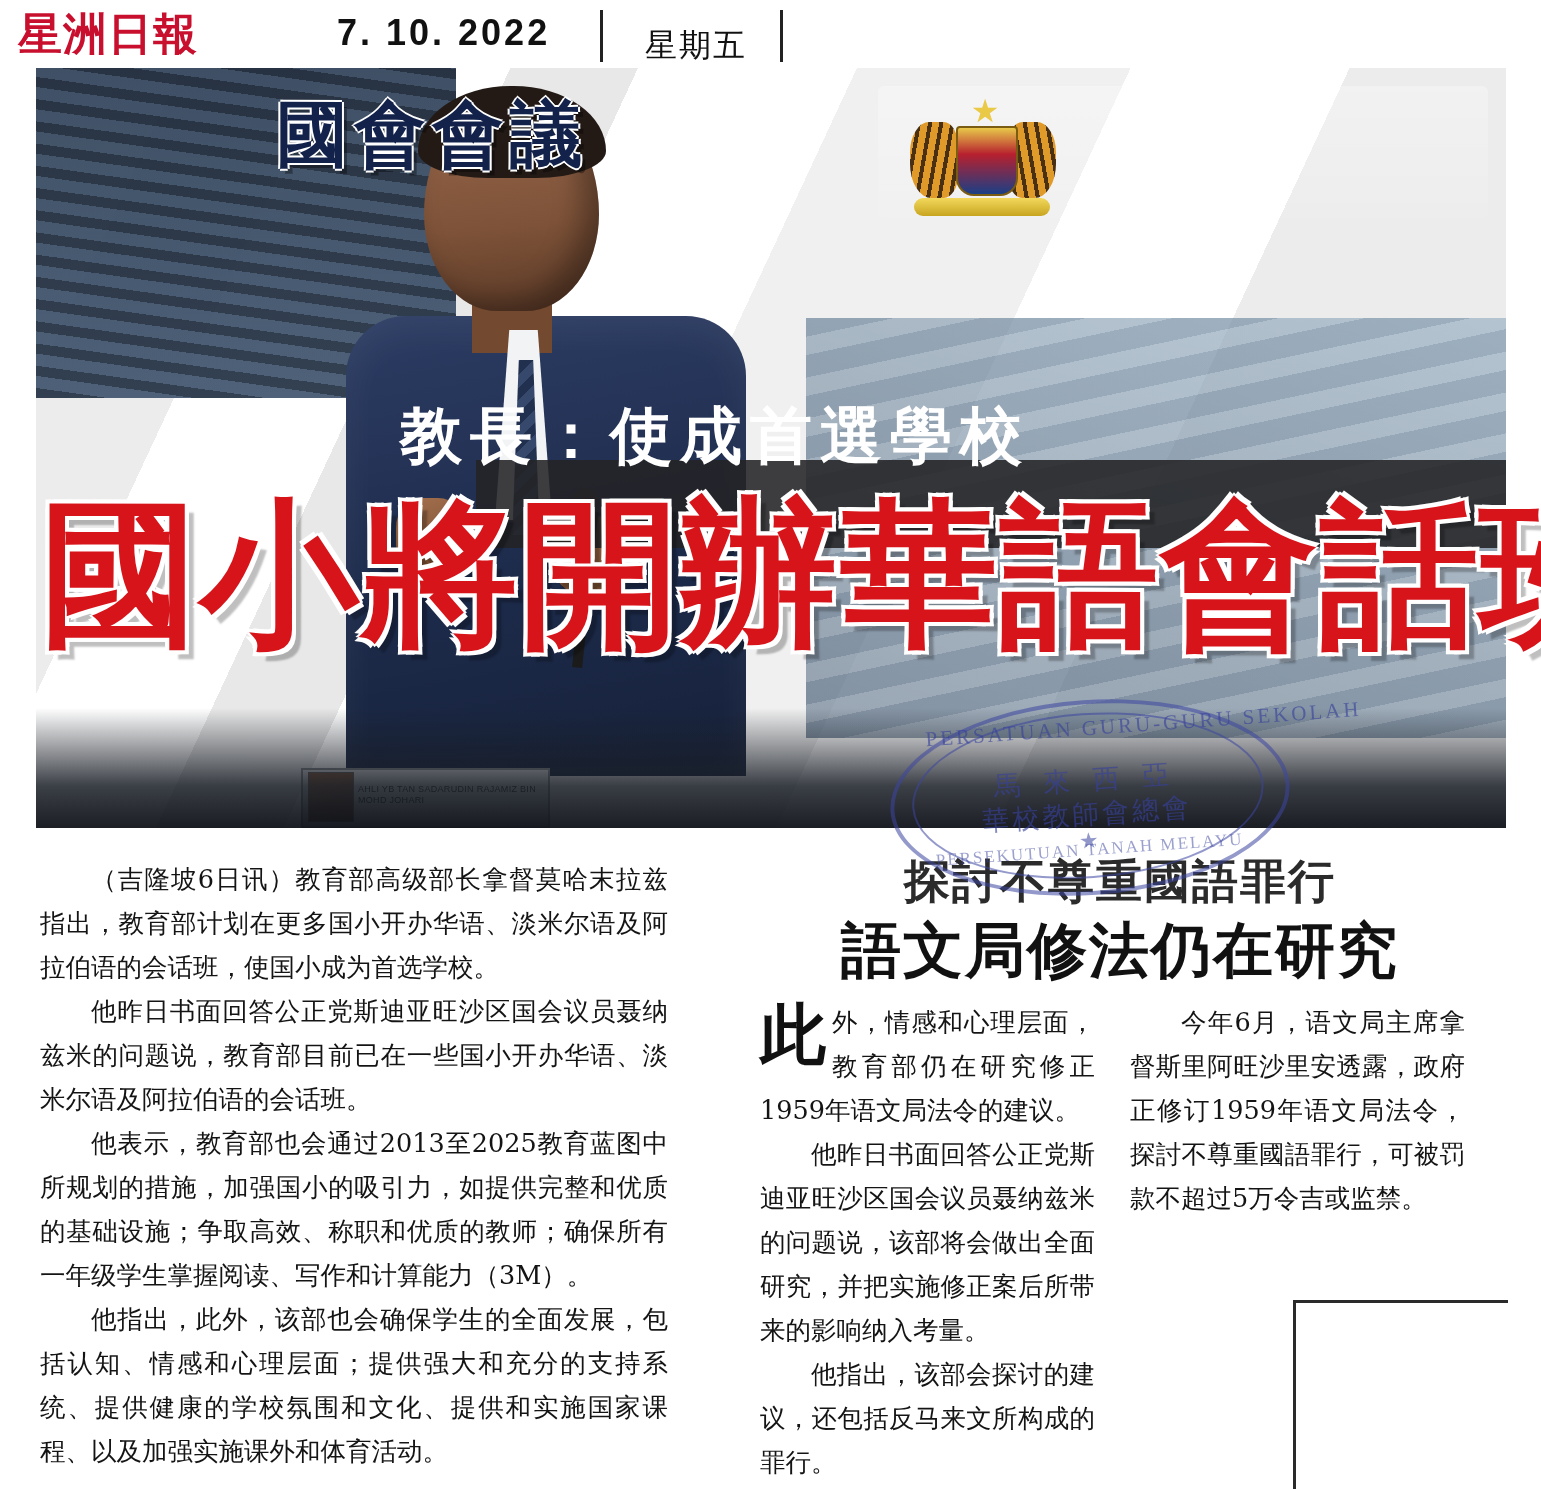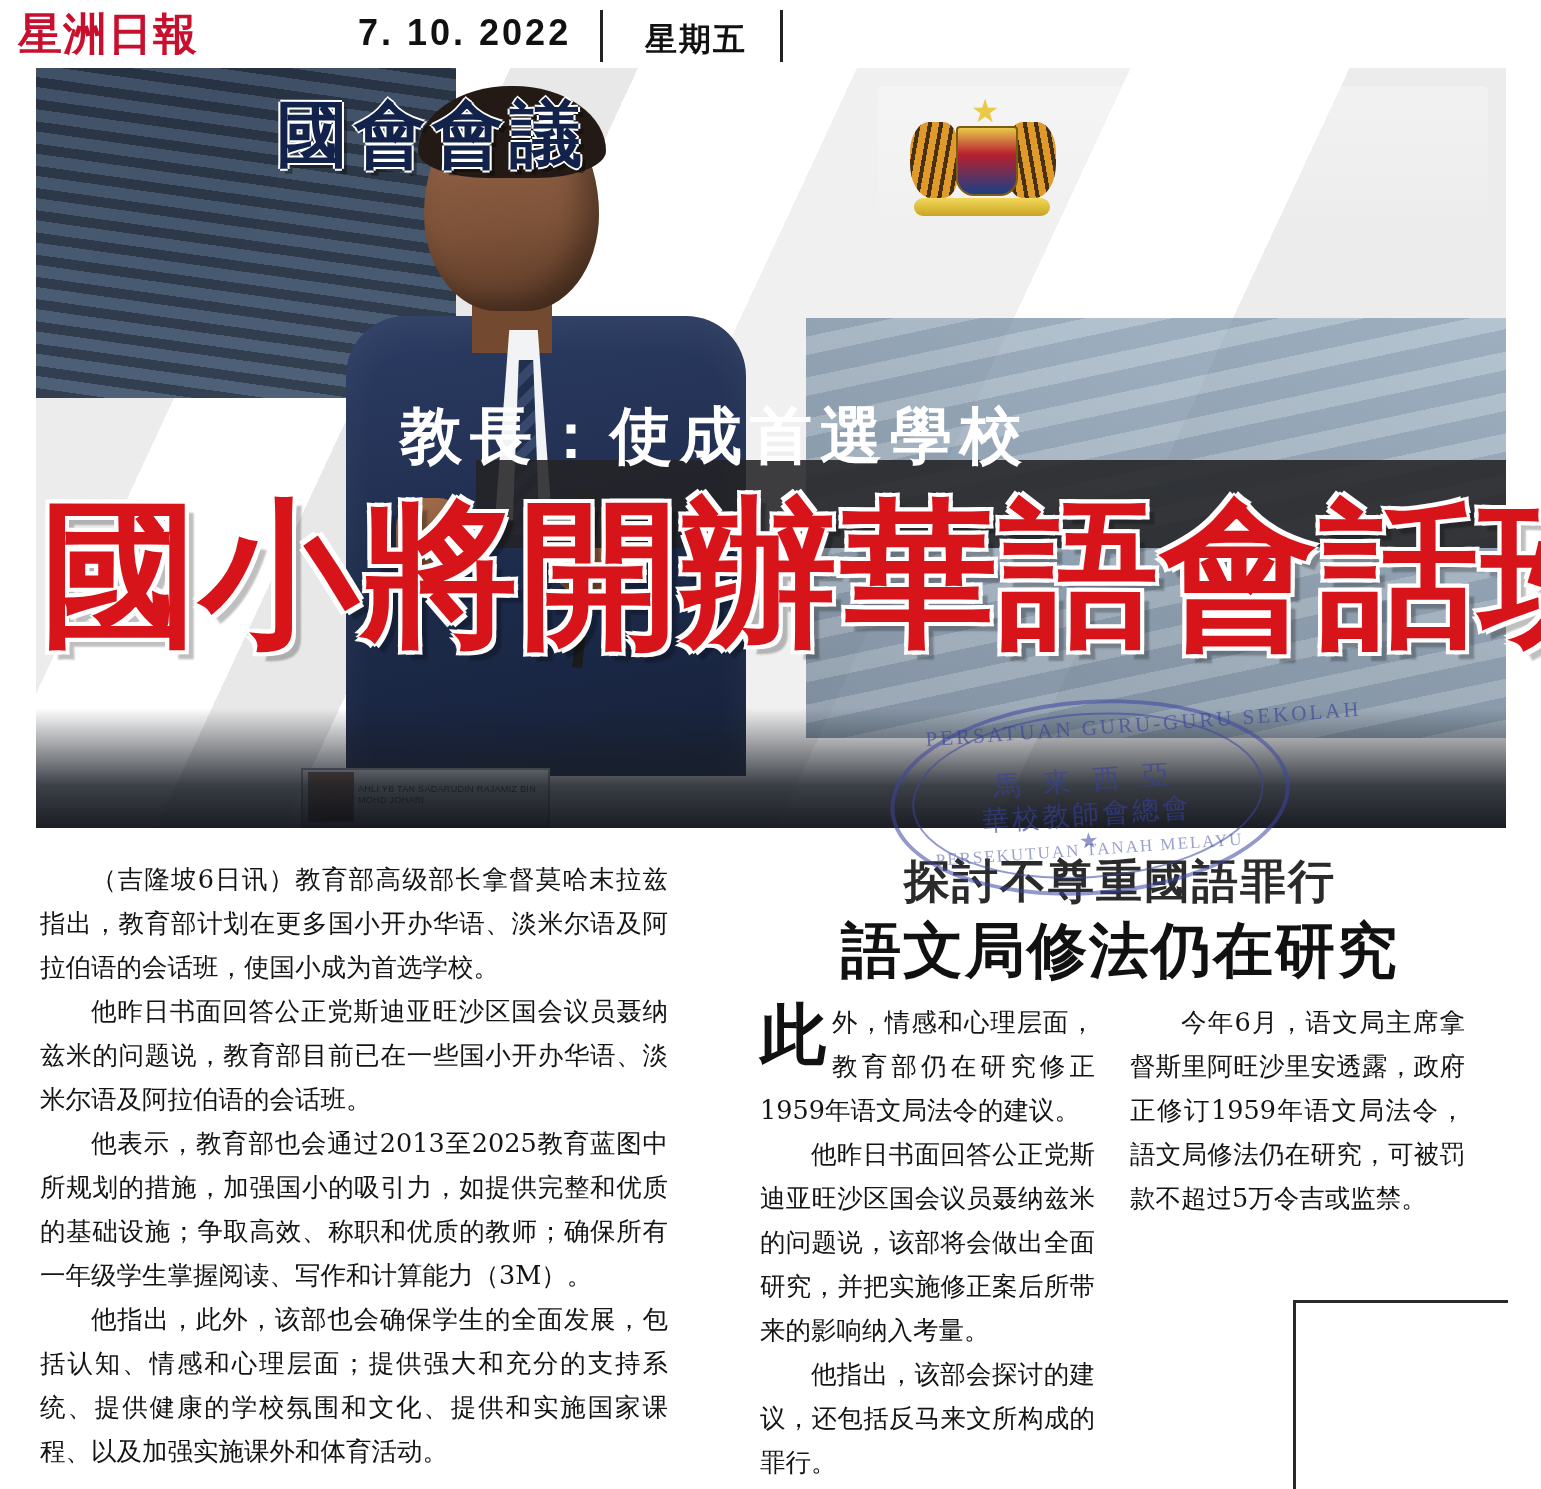--- a/index.html
+++ b/index.html
@@ -31,39 +31,39 @@
     color: #c8102e;
     font-family: "DejaVu Serif", serif;
     font-weight: bold;
     font-size: 44px;
     letter-spacing: 1px;
     line-height: 56px;
     white-space: nowrap;
   }
   .masthead-date {
     position: absolute;
-    left: 358px; top: 12px;
+    left: 337px; top: 12px;
     font-family: "Liberation Sans", sans-serif;
     font-size: 36px;
     font-weight: bold;
     letter-spacing: 3px;
     color: #111;
   }
   .masthead-rule-1 {
     position: absolute;
     left: 600px; top: 10px;
     width: 3px; height: 52px;
     background: #222;
   }
   .masthead-weekday {
     position: absolute;
-    left: 645px; top: 18px;
+    left: 645px; top: 24px;
     font-family: "DejaVu Sans", sans-serif;
     font-size: 32px;
-    font-weight: bold;
+    font-weight: normal;
     letter-spacing: 2px;
     color: #111;
   }
   .masthead-rule-2 {
     position: absolute;
     left: 780px; top: 10px;
     width: 3px; height: 52px;
     background: #222;
   }
 
@@ -519,21 +519,21 @@
     <div class="dropcap-wrap">
       <span class="dropcap">此</span>
       <p style="text-indent:0">外，情感和心理层面，教育部仍在研究修正1959年语文局法令的建议。</p>
     </div>
     <p>他昨日书面回答公正党斯迪亚旺沙区国会议员聂纳兹米的问题说，该部将会做出全面研究，并把实施修正案后所带来的影响纳入考量。</p>
     <p>他指出，该部会探讨的建议，还包括反马来文所构成的罪行。</p>
     <p>达勒雷京是要求教育部阐</p>
   </div>
 
   <div class="col col-3">
-    <p>今年6月，语文局主席拿督斯里阿旺沙里安透露，政府正修订1959年语文局法令，語文局修法仍在研究，可被罚款不超过5万令吉或监禁。</p>
+    <p>今年6月，语文局主席拿督斯里阿旺沙里安透露，政府正修订1959年语文局法令，探討不尊重國語罪行，可被罚款不超过5万令吉或监禁。</p>
   </div>
 </div>
 
 <div class="stamp">
   <div class="stamp-ellipse-out"></div>
   <div class="stamp-ellipse-in"></div>
   <div class="stamp-arc-top">PERSATUAN GURU-GURU SEKOLAH</div>
   <div class="stamp-l1">馬 來 西 亞</div>
   <div class="stamp-l2">華校教師會總會</div>
   <div class="stamp-star">★</div>

